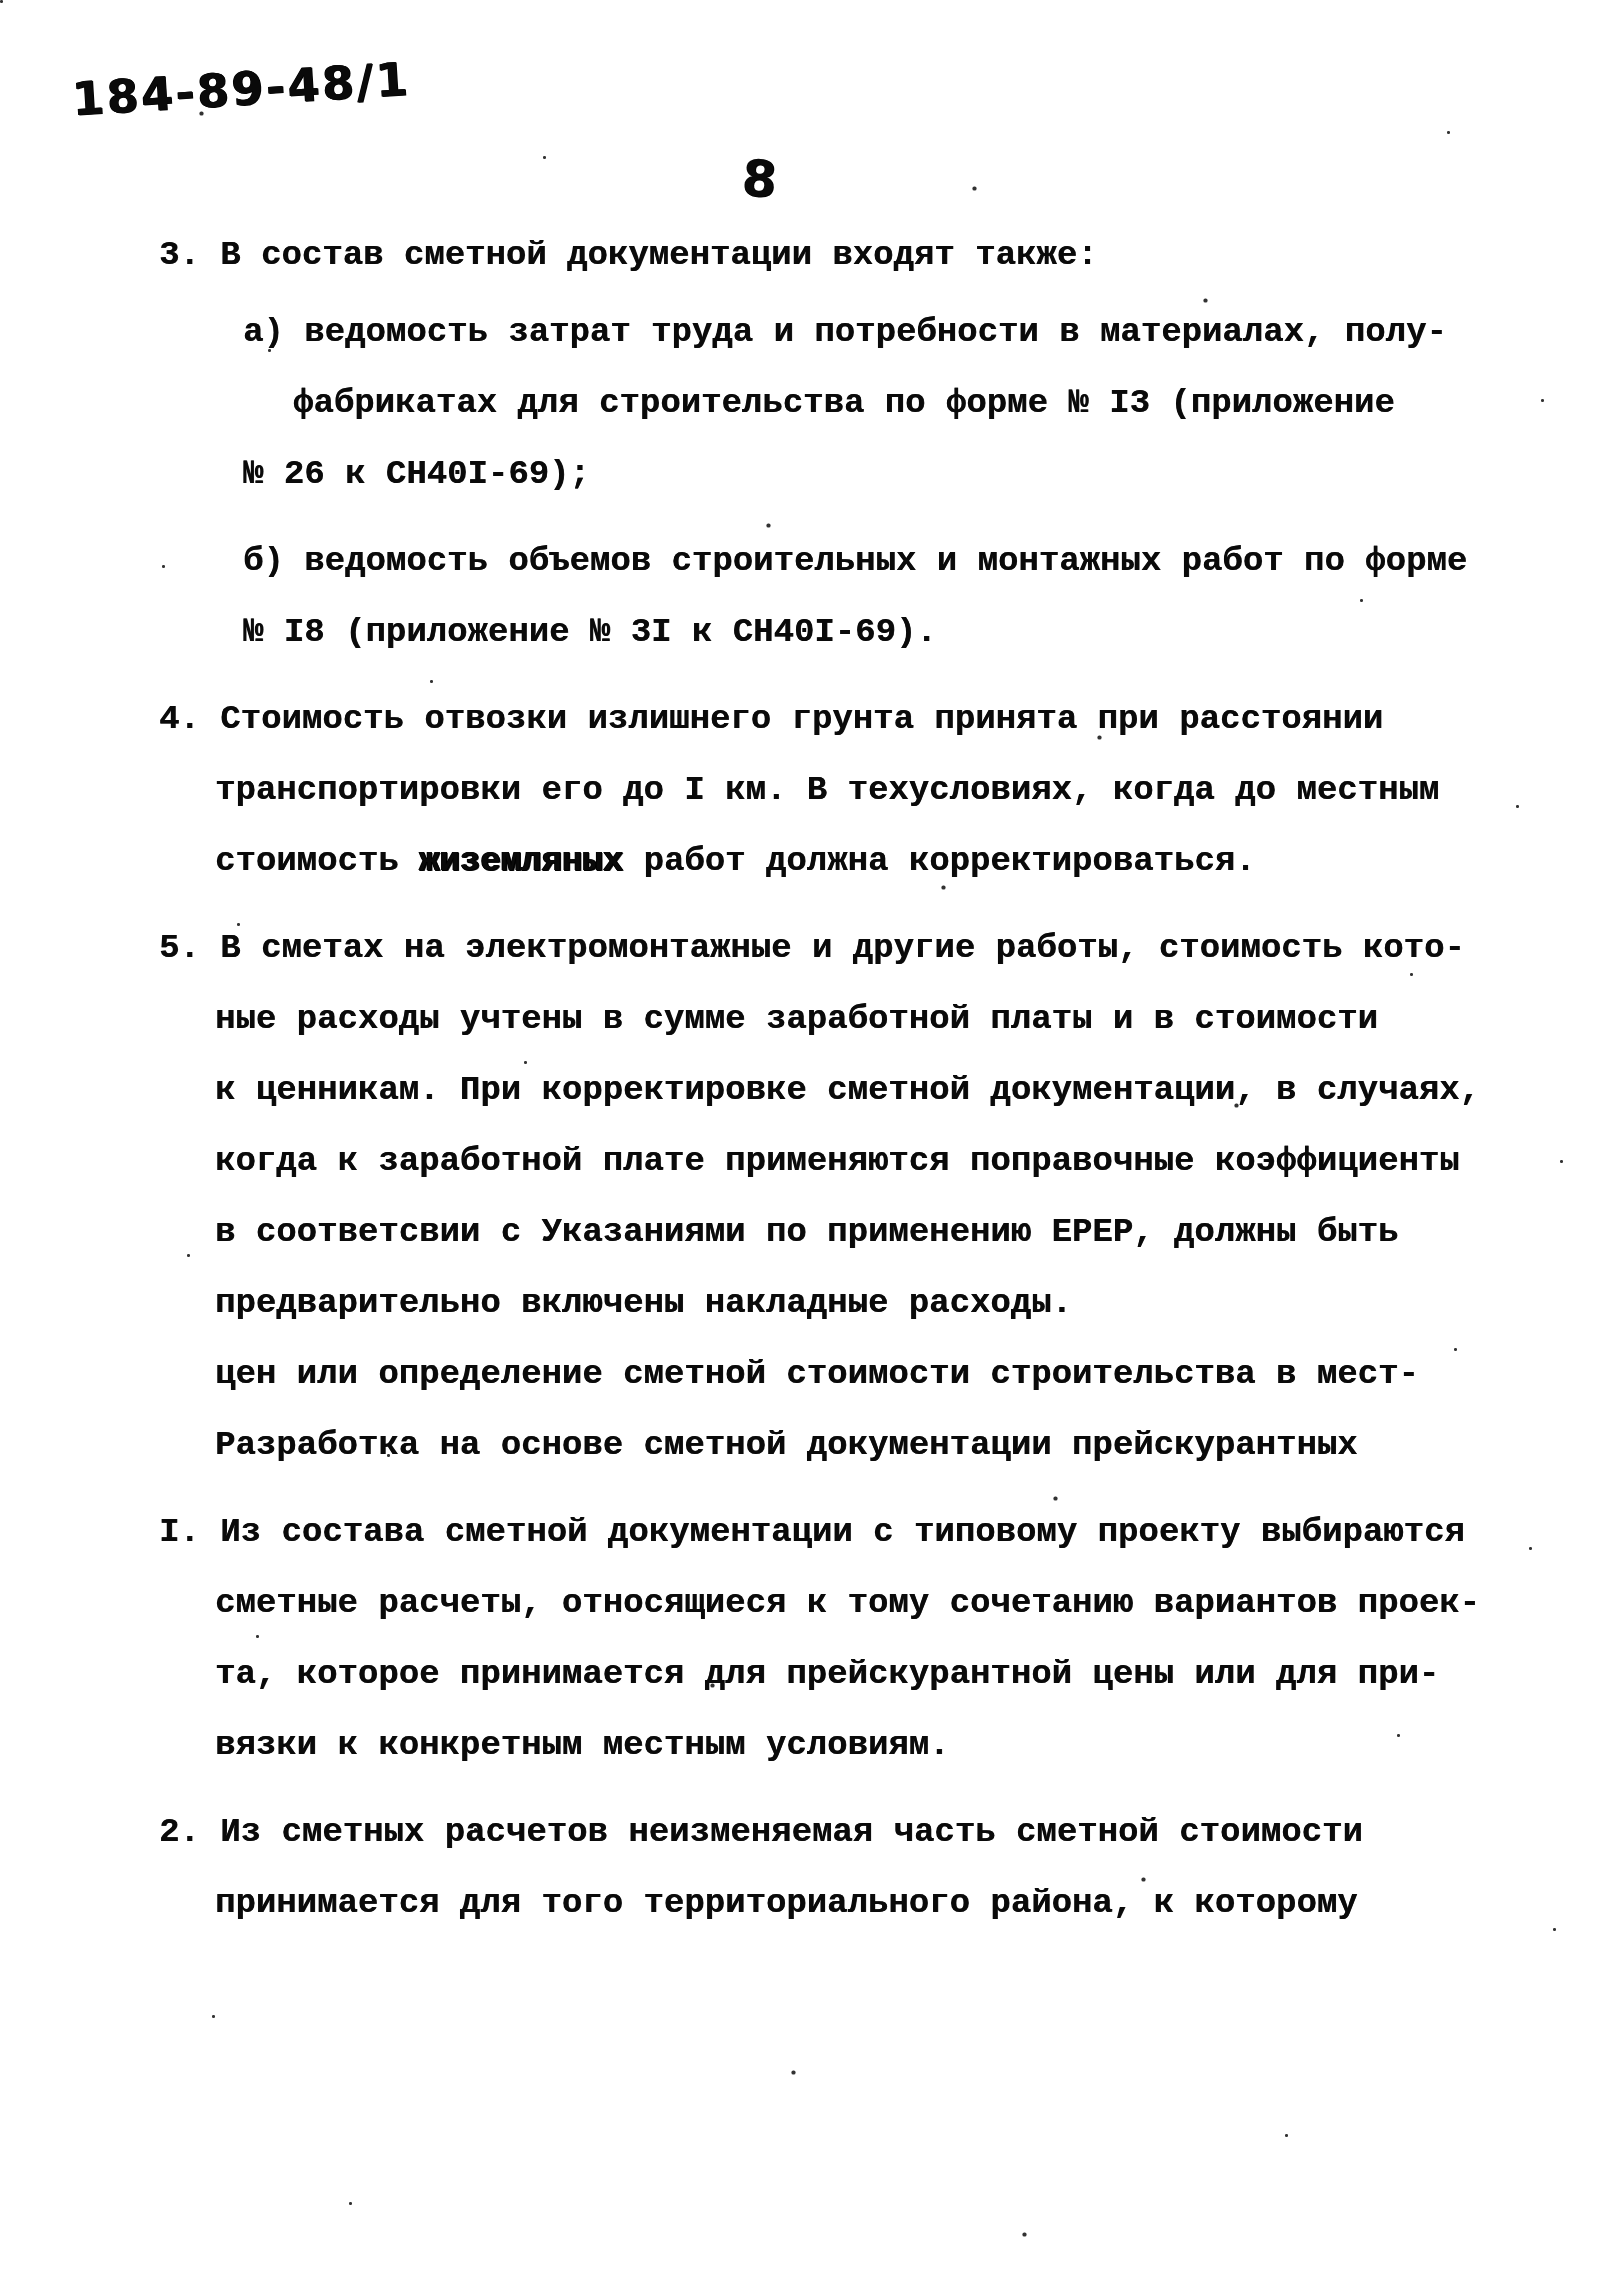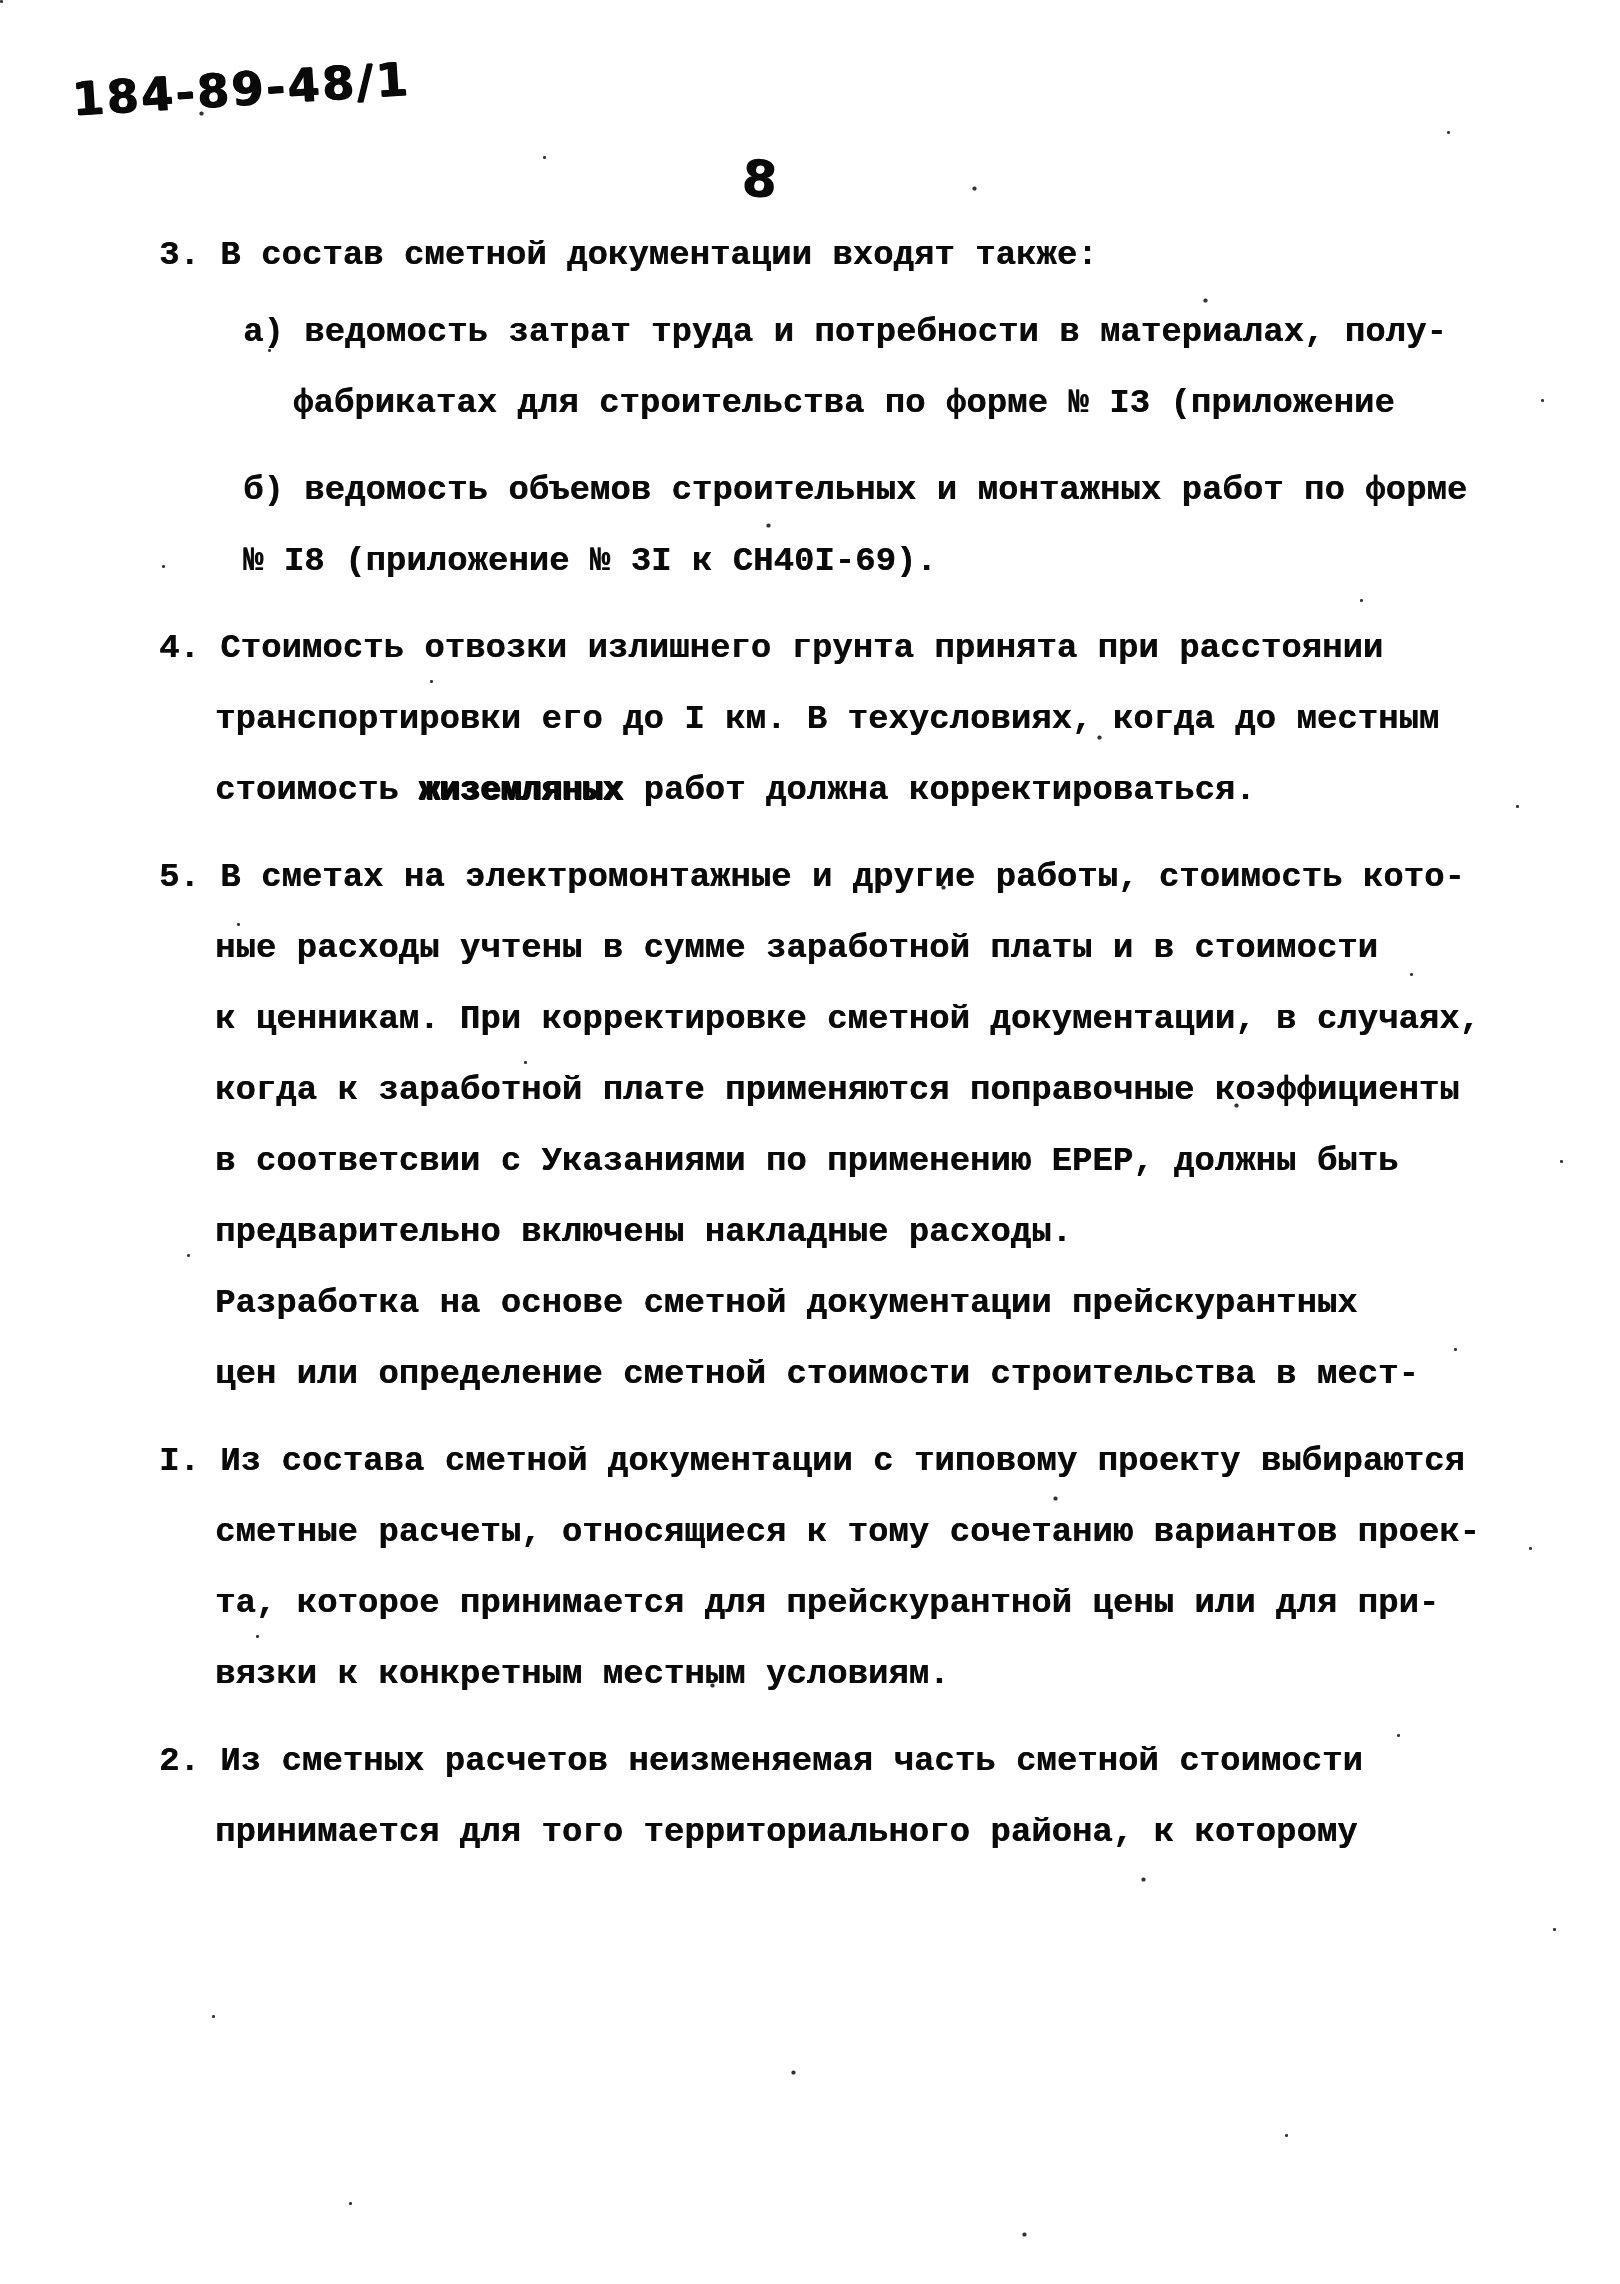--- a/index.html
+++ b/index.html
@@ -100,41 +100,42 @@
   <div class="ref-note">184-89-48/1</div>
 
   <div class="page-number">8</div>
 
   <div class="content">
 
     <div class="para">
       <div class="line ind0">3. В состав сметной документации входят также:</div>
       <div class="line ind2 gap-sm">а) ведомость затрат труда и потребности в материалах, полу-</div>
       <div class="line ind3">фабрикатах для строительства по форме № I3 (приложение</div>
+      <div class="line ind2">№ 26 к СН40I-69);</div>
       <div class="line ind2 gap">б) ведомость объемов строительных и монтажных работ по форме</div>
       <div class="line ind2">№ I8 (приложение № 3I к СН40I-69).</div>
     </div>
 
     <div class="para">
       <div class="line ind0 gap">4. Стоимость отвозки излишнего грунта принята при расстоянии</div>
       <div class="line ind1">транспортировки его до I км. В техусловиях, когда до местным</div>
       <div class="line ind1">
         <span>стоимость </span><span class="overstrike">жиземляных</span><span> работ должна корректироваться.</span>
       </div>
     </div>
 
     <div class="para">
       <div class="line ind0 gap">5. В сметах на электромонтажные и другие работы, стоимость кото-</div>
       <div class="line ind1">ные расходы учтены в сумме заработной платы и в стоимости</div>
       <div class="line ind1">к ценникам. При корректировке сметной документации, в случаях,</div>
       <div class="line ind1">когда к заработной плате применяются поправочные коэффициенты</div>
       <div class="line ind1">в соответсвии с Указаниями по применению ЕРЕР, должны быть</div>
       <div class="line ind1">предварительно включены накладные расходы.</div>
+      <div class="line ind1">цен или определение сметной стоимости строительства в мест-</div>
       <div class="line ind1">Разработка на основе сметной документации прейскурантных</div>
-      <div class="line ind1">цен или определение сметной стоимости строительства в мест-</div>
     </div>
 
     <div class="para">
       <div class="line ind0 gap">I. Из состава сметной документации с типовому проекту выбираются</div>
       <div class="line ind1">сметные расчеты, относящиеся к тому сочетанию вариантов проек-</div>
       <div class="line ind1">та, которое принимается для прейскурантной цены или для при-</div>
       <div class="line ind1">вязки к конкретным местным условиям.</div>
     </div>
 
     <div class="para">

